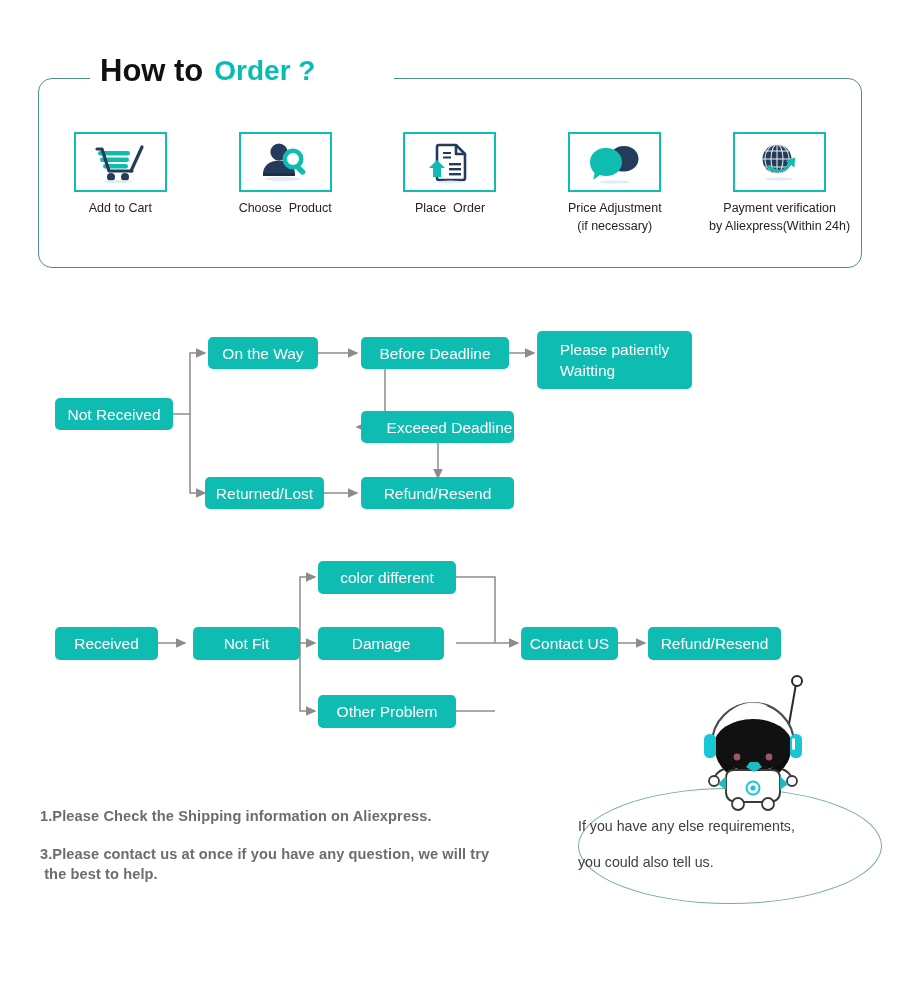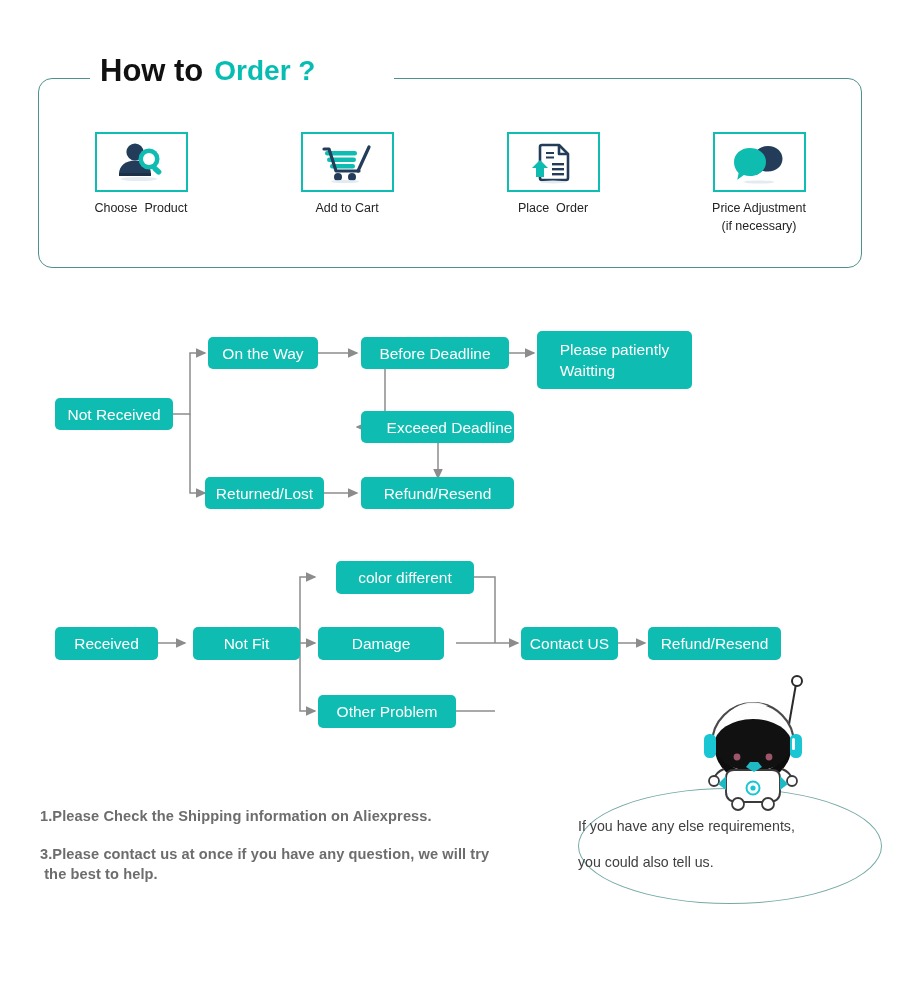--- a/index.html
+++ b/index.html
@@ -135,46 +135,46 @@
   <div id="title-block">
     <span class="t1">How to</span>
     <span class="t2">Order ?</span>
   </div>
 
   <div id="steps">
 
     <div class="step">
       <div class="step-box">
         <svg width="56" height="44" viewBox="0 0 56 44">
-          <circle cx="22" cy="12" r="8.6" fill="#233c5a"></circle>
-          <path d="M6 34c0-8.5 7.2-13.5 16-13.5S38 25.5 38 34v2H6z" fill="#233c5a"></path>
-          <rect x="6" y="33" width="32" height="3" fill="#1b2f47"></rect>
-          <circle cx="36" cy="19" r="10.5" fill="#0fbcb1"></circle>
-          <circle cx="36" cy="19" r="6" fill="#ffffff"></circle>
-          <rect x="42" y="25" width="10" height="5.4" rx="2.6" fill="#0fbcb1" transform="rotate(42 42 25)"></rect>
-          <ellipse cx="26" cy="39" rx="18" ry="2" fill="#dfe8ef" opacity="0.85"></ellipse>
-        </svg>
-      </div>
-      <div class="step-label">Choose  Product</div>
-    </div>
-
-    <div class="step">
-      <div class="step-box">
-        <svg width="56" height="44" viewBox="0 0 56 44">
           <rect x="6" y="11" width="32" height="4.4" rx="2.2" fill="#0fbcb1"></rect>
           <rect x="8" y="17.5" width="29" height="4.4" rx="2.2" fill="#0fbcb1"></rect>
           <rect x="11" y="24" width="25" height="4.4" rx="2.2" fill="#0fbcb1"></rect>
           <path d="M5 9 h5 l7 22 h23" stroke="#233c5a" stroke-width="3.2" fill="none" stroke-linecap="round" stroke-linejoin="round"></path>
           <path d="M39 31 L50 7" stroke="#233c5a" stroke-width="3.2" fill="none" stroke-linecap="round"></path>
           <circle cx="19" cy="37" r="4" fill="#233c5a"></circle>
           <circle cx="33" cy="37" r="4" fill="#233c5a"></circle>
           <ellipse cx="26" cy="41.5" rx="14" ry="1.6" fill="#e3ebf1"></ellipse>
         </svg>
       </div>
       <div class="step-label">Add to Cart</div>
+    </div>
+
+    <div class="step">
+      <div class="step-box">
+        <svg width="56" height="44" viewBox="0 0 56 44">
+          <circle cx="22" cy="12" r="8.6" fill="#233c5a"></circle>
+          <path d="M6 34c0-8.5 7.2-13.5 16-13.5S38 25.5 38 34v2H6z" fill="#233c5a"></path>
+          <rect x="6" y="33" width="32" height="3" fill="#1b2f47"></rect>
+          <circle cx="36" cy="19" r="10.5" fill="#0fbcb1"></circle>
+          <circle cx="36" cy="19" r="6" fill="#ffffff"></circle>
+          <rect x="42" y="25" width="10" height="5.4" rx="2.6" fill="#0fbcb1" transform="rotate(42 42 25)"></rect>
+          <ellipse cx="26" cy="39" rx="18" ry="2" fill="#dfe8ef" opacity="0.85"></ellipse>
+        </svg>
+      </div>
+      <div class="step-label">Choose  Product</div>
     </div>
 
     <div class="step">
       <div class="step-box">
         <svg width="56" height="44" viewBox="0 0 56 44">
           <path d="M17 5 h17 l9 9 v24 a2 2 0 0 1 -2 2 h-24 a2 2 0 0 1 -2 -2 v-31 a2 2 0 0 1 2 -2 z" fill="#ffffff" stroke="#233c5a" stroke-width="2.6" stroke-linejoin="round"></path>
           <path d="M34 5 v9 h9" fill="none" stroke="#233c5a" stroke-width="2.6" stroke-linejoin="round"></path>
           <rect x="21" y="12" width="8" height="2" fill="#233c5a"></rect>
           <rect x="21" y="16.5" width="8" height="2" fill="#233c5a"></rect>
           <rect x="27" y="23" width="12" height="2.4" fill="#233c5a"></rect>
@@ -192,20 +192,39 @@
         <svg width="56" height="44" viewBox="0 0 56 44">
           <path d="M37 6 c8.5 0 14.5 5.8 14.5 12.8 c0 7-6 12.8-14.5 12.8 c-2 0-3.8-.3-5.5-.9 l-6 4.3 l1.2-6.2 c-2.6-2.3-4.2-5.5-4.2-9.2 C22.5 11.8 28.5 6 37 6 z" fill="#233c5a"></path>
           <path d="M19 8 c9.4 0 16 6.3 16 14 c0 7.7-6.6 14-16 14 c-2.2 0-4.3-.35-6.1-1 l-6.6 4.7 l1.3-6.8 C4.7 30.3 3 26.4 3 22 C3 14.3 9.6 8 19 8 z" fill="#0ebcb0"></path>
           <ellipse cx="28" cy="42" rx="15" ry="1.6" fill="#e3ebf1"></ellipse>
         </svg>
       </div>
       <div class="step-label">Price Adjustment
 (if necessary)</div>
     </div>
 
+    <div class="step">
+      <div class="step-box">
+        <svg width="56" height="44" viewBox="0 0 56 44">
+          <circle cx="25" cy="19" r="14.5" fill="#233c5a"></circle>
+          <g stroke="#ffffff" stroke-width="1.1" fill="none" opacity="0.85">
+            <ellipse cx="25" cy="19" rx="6" ry="14.5"></ellipse>
+            <ellipse cx="25" cy="19" rx="12" ry="14.5"></ellipse>
+            <line x1="10.5" y1="19" x2="39.5" y2="19"></line>
+            <line x1="13" y1="11" x2="37" y2="11"></line>
+            <line x1="13" y1="27" x2="37" y2="27"></line>
+            <line x1="25" y1="4.5" x2="25" y2="33.5"></line>
+          </g>
+          <path d="M14 26 a15 15 0 0 0 25 -1 l3.5 2.5 l0.5 -10 l-9.5 3.5 l3.5 2.6 a11 11 0 0 1 -19 1.2 z" fill="#0ebcb0"></path>
+          <ellipse cx="27" cy="39" rx="14" ry="1.6" fill="#e3ebf1"></ellipse>
+        </svg>
+      </div>
+      <div class="step-label">Payment verification
+by Aliexpress(Within 24h)</div>
+    </div>
   </div>
 
   <div class="flow">
     <svg width="900" height="230" style="position:absolute;left:0;top:320px;">
       <defs>
         <marker id="ah" markerWidth="7" markerHeight="7" refX="6" refY="3.2" orient="auto">
           <path d="M0,0 L7,3.2 L0,6.4 z" fill="#8c8c8c"></path>
         </marker>
       </defs>
       <g stroke="#8c8c8c" stroke-width="1.5" fill="none">
@@ -250,21 +269,21 @@
         <path d="M456,161 H495"></path>
         <path d="M456,93 H495"></path>
         <path d="M495,93 H518" marker-end="url(#ah)"></path>
 
         <path d="M618,93 H645" marker-end="url(#ah)"></path>
       </g>
     </svg>
 
     <div class="node" style="left:55px;  top:627px; width:103px; height:33px;">Received</div>
     <div class="node" style="left:193px; top:627px; width:107px;  height:33px;">Not Fit</div>
-    <div class="node" style="left:336px; top:561px; width:138px; height:33px;">color different</div>
+    <div class="node" style="left:318px; top:561px; width:138px; height:33px;">color different</div>
     <div class="node" style="left:318px; top:627px; width:126px; height:33px;">Damage</div>
     <div class="node" style="left:318px; top:695px; width:138px; height:33px;">Other Problem</div>
     <div class="node" style="left:521px; top:627px; width:97px;  height:33px;">Contact US</div>
     <div class="node" style="left:648px; top:627px; width:133px; height:33px;">Refund/Resend</div>
   </div>
 
   <div id="notes">
     <div class="note">1.Please Check the Shipping information on Aliexpress.</div>
     <div class="note">3.Please contact us at once if you have any question, we will try
  the best to help.</div>

